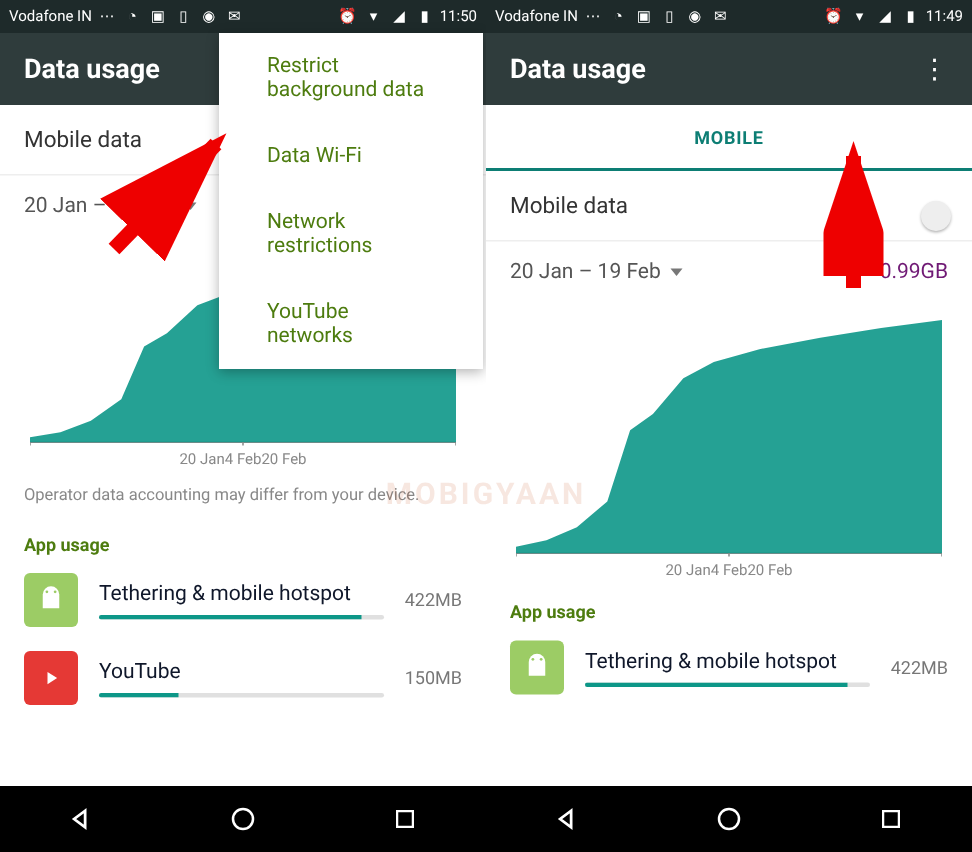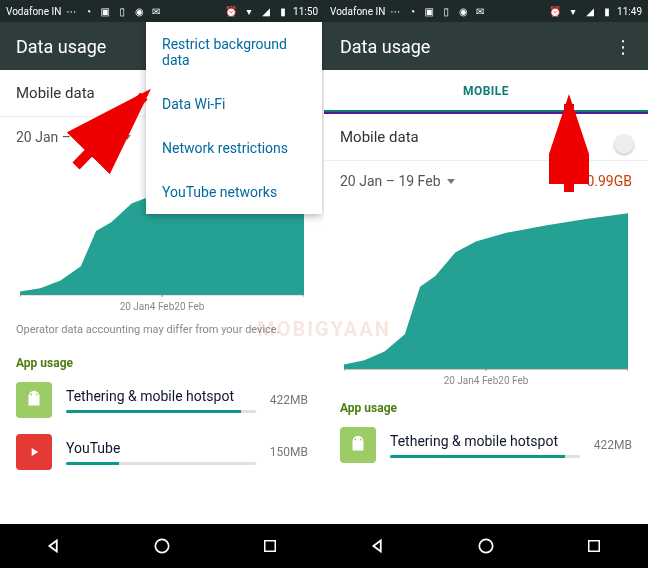--- a/index.html
+++ b/index.html
@@ -3,47 +3,47 @@
 <meta charset="utf-8">
 <style>
 *{margin:0;padding:0;box-sizing:border-box;font-family:Roboto,Arial,sans-serif}
 body{width:648px;height:568px;display:flex;background:#f5f5f5;position:relative}
 .screen{width:324px;height:568px;background:#fff;position:relative;overflow:hidden;display:flex;flex-direction:column}
 .statusbar{height:22px;background:#1e2a2a;display:flex;align-items:center;padding:0 6px;color:#fff;font-size:10px}
 .sb-left{display:flex;align-items:center;gap:3px}
 .sb-right{margin-left:auto;display:flex;align-items:center;gap:3px}
 .sb-ic{width:14px;height:14px;display:flex;align-items:center;justify-content:center}
 .appbar{height:48px;background:#2f3c3c;display:flex;align-items:center;padding:0 16px;color:#fff}
-.appbar-title{font-size:18px;font-weight:400}
+.appbar-title{font-size:18px;font-weight:700}
 .appbar .more{margin-left:auto;font-size:18px}
-.tabs{height:44px;display:flex;border-bottom:3px solid #4c1d95}
+.tabs{height:44px;display:flex;border-bottom:1px solid #4c1d95}
 .tab{flex:1;display:flex;align-items:center;justify-content:center;font-size:12px;font-weight:700;color:#555;letter-spacing:.5px;position:relative}
 .tab.active{color:#0d7e74}
 .tab.active::after{content:"";position:absolute;left:0;right:0;bottom:-1px;height:2px;background:#0d7e74}
 .row{padding:14px 16px;display:flex;align-items:center;font-size:15px;color:#333;border-bottom:1px solid #eee}
 .row .right{margin-left:auto;color:#666;font-size:14px}
 .daterow{padding:12px 16px;font-size:14px;color:#555;display:flex;align-items:center}
-.daterow .right{margin-left:auto;color:#c2410c}
+.daterow .right{margin-left:auto;color:#701a75}
 .tri{display:inline-block;margin-left:6px;border-left:4px solid transparent;border-right:4px solid transparent;border-top:5px solid #777}
 .chart{height:160px;padding:8px 20px 20px;position:relative}
 .chart svg{width:100%;height:100%}
 .axis-labels{display:flex;justify-content:center;font-size:10px;color:#888;padding:0 4px}
 .disclaimer{padding:6px 16px 10px;font-size:11px;color:#888}
 .section-hdr{padding:10px 16px 4px;font-size:12px;font-weight:700;color:#4d7c0f}
 .app-item{padding:8px 16px;display:flex;align-items:center;gap:14px}
 .app-icon{width:36px;height:36px;border-radius:4px;display:flex;align-items:center;justify-content:center}
 .app-info{flex:1}
 .app-name{font-size:14px;color:#0f172a}
 .app-bar{height:3px;background:#e0e0e0;margin-top:6px;border-radius:2px;overflow:hidden}
 .app-bar-fill{height:100%;background:#0d9788}
 .app-size{font-size:12px;color:#777}
 .navbar{height:44px;background:#000;display:flex;align-items:center;justify-content:space-around;margin-top:auto}
 .nav-btn{width:40px;height:40px;display:flex;align-items:center;justify-content:center;color:#fff}
 .menu{position:absolute;top:22px;right:2px;width:176px;background:#fff;box-shadow:0 2px 8px rgba(0,0,0,.3);z-index:10}
-.menu-item{padding:14px 16px;font-size:14px;color:#0369a1}
+.menu-item{padding:14px 32px;font-size:14px;color:#4d7c0f}
 .toggle{width:34px;height:14px;background:#bbb;border-radius:10px;position:relative}
 .toggle::after{content:"";position:absolute;right:-2px;top:-3px;width:20px;height:20px;background:#eee;border-radius:50%;box-shadow:0 1px 2px rgba(0,0,0,.3)}
 .arrow{position:absolute;z-index:20;pointer-events:none}
 .watermark{position:absolute;left:50%;top:58%;transform:translate(-50%,-50%);font-size:20px;color:#c2410c;opacity:.12;font-weight:700;letter-spacing:2px;pointer-events:none}
 </style>
 </head>
 <body>
 
 <div class="screen">
   <div class="statusbar">

